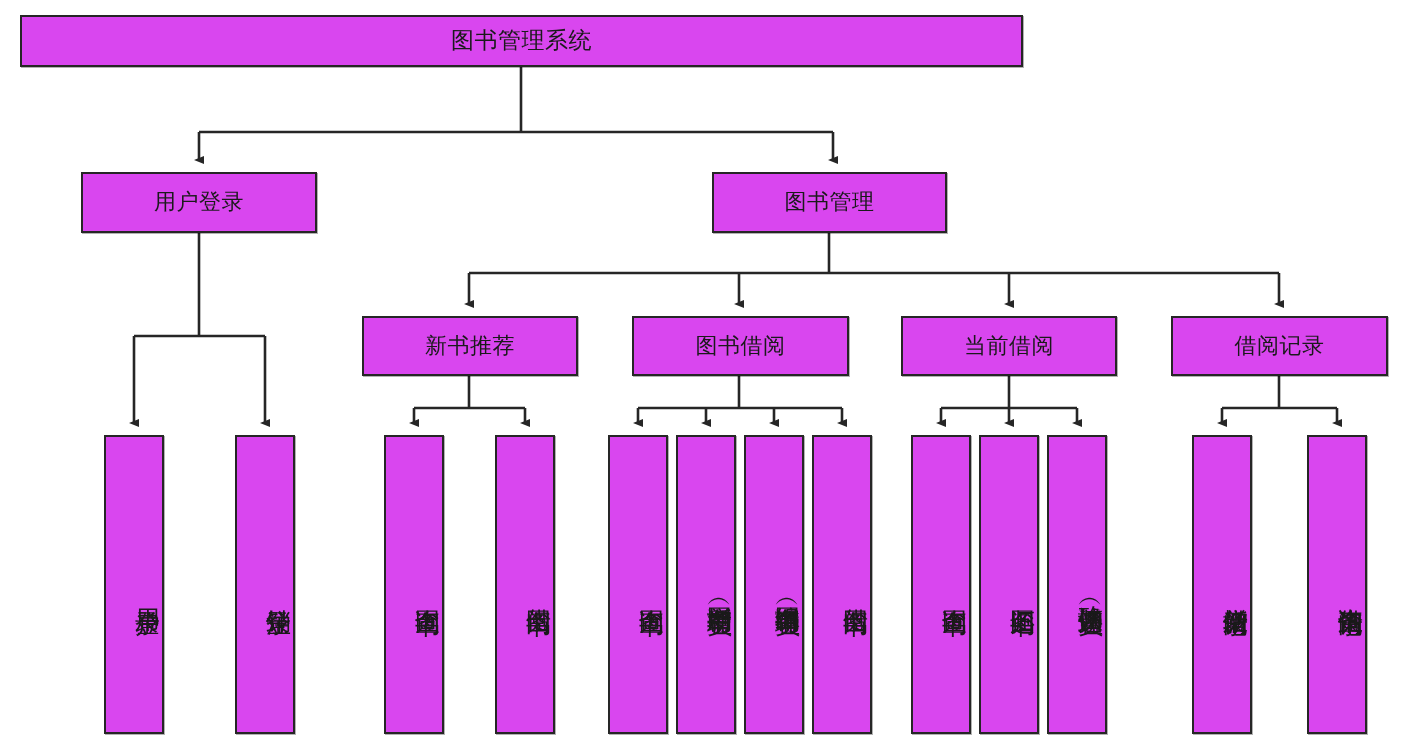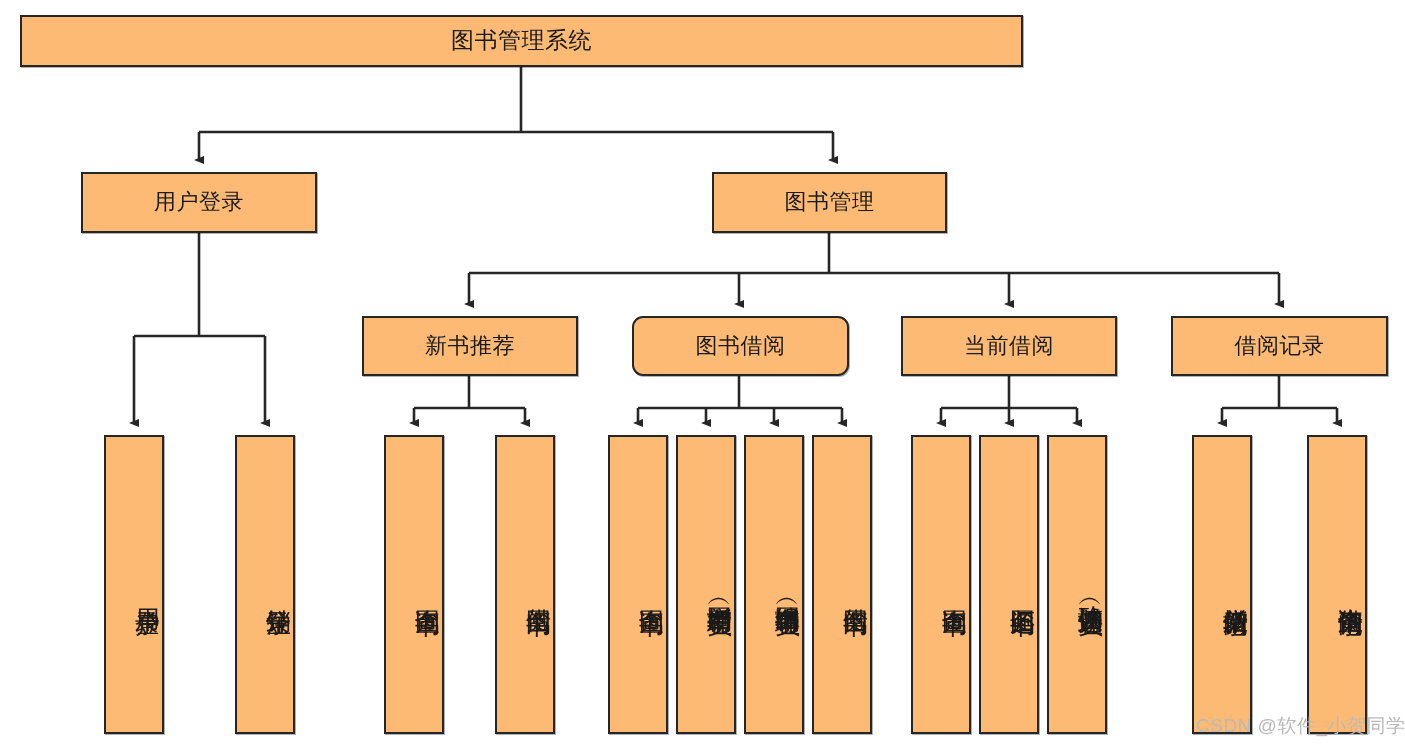--- a/index.html
+++ b/index.html
@@ -22,21 +22,21 @@
     left: 0;
     top: 0;
     width: 1405px;
     height: 747px;
     pointer-events: none;
   }
   .node {
     position: absolute;
     box-sizing: border-box;
     border: 2px solid #262626;
-    background: #fdba74;
+    background: #d946ef;
     display: flex;
     align-items: center;
     justify-content: center;
     color: #1a1a1a;
     box-shadow: 1px 1px 0 rgba(0,0,0,0.30);
   }
   .node-h {
     font-size: 22px;
     line-height: 1.1;
     letter-spacing: 0.5px;
@@ -131,21 +131,21 @@
   <div class="node node-h" style="left:81px; top:172px; width:236px; height:61px;">
     <span>用户登录</span>
   </div>
   <div class="node node-h" style="left:712px; top:172px; width:235px; height:61px;">
     <span>图书管理</span>
   </div>
 
   <div class="node node-h" style="left:362px; top:316px; width:216px; height:60px;">
     <span>新书推荐</span>
   </div>
-  <div class="node node-h" style="left:632px; top:316px; width:217px; height:60px;border-radius:11px;">
+  <div class="node node-h" style="left:632px; top:316px; width:217px; height:60px;">
     <span>图书借阅</span>
   </div>
   <div class="node node-h" style="left:1171px; top:316px; width:217px; height:60px;">
     <span>借阅记录</span>
   </div>
   <div class="node node-h" style="left:901px; top:316px; width:216px; height:60px;">
     <span>当前借阅</span>
   </div>
 
   <div class="node node-v" style="left:104px; top:435px; width:60px; height:299px;">
@@ -185,15 +185,14 @@
     <span class="vtext">确认归还（管理员）</span>
   </div>
 
   <div class="node node-v" style="left:1192px; top:435px; width:60px; height:299px;">
     <span class="vtext">新增借阅记录</span>
   </div>
   <div class="node node-v" style="left:1307px; top:435px; width:60px; height:299px;">
     <span class="vtext">查询借阅记录</span>
   </div>
 
-  <div class="watermark" style="left:1196px; top:713px;">CSDN @软件_小贺同学</div>
 
 </div>
 
 </body></html>

